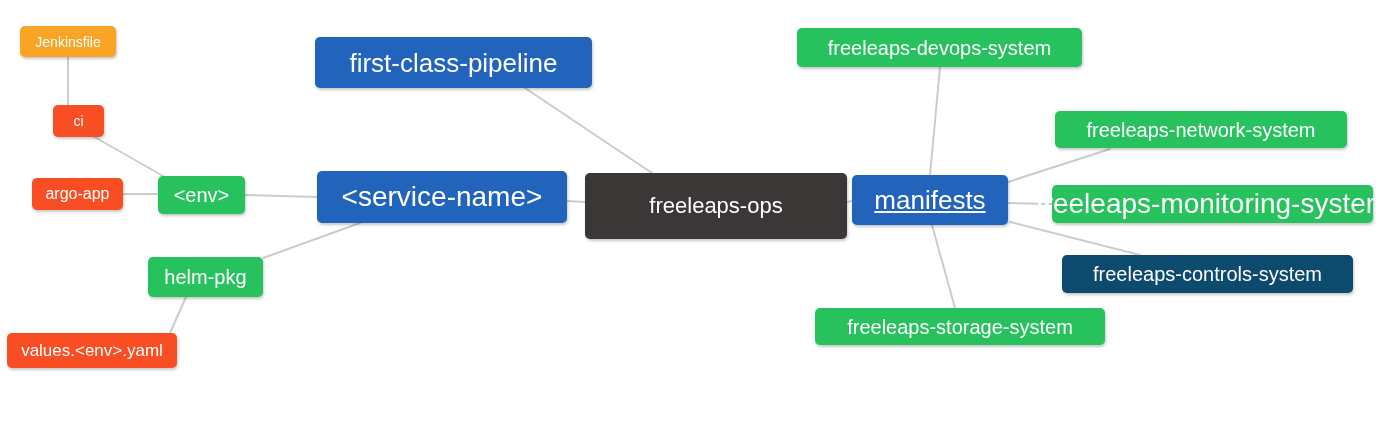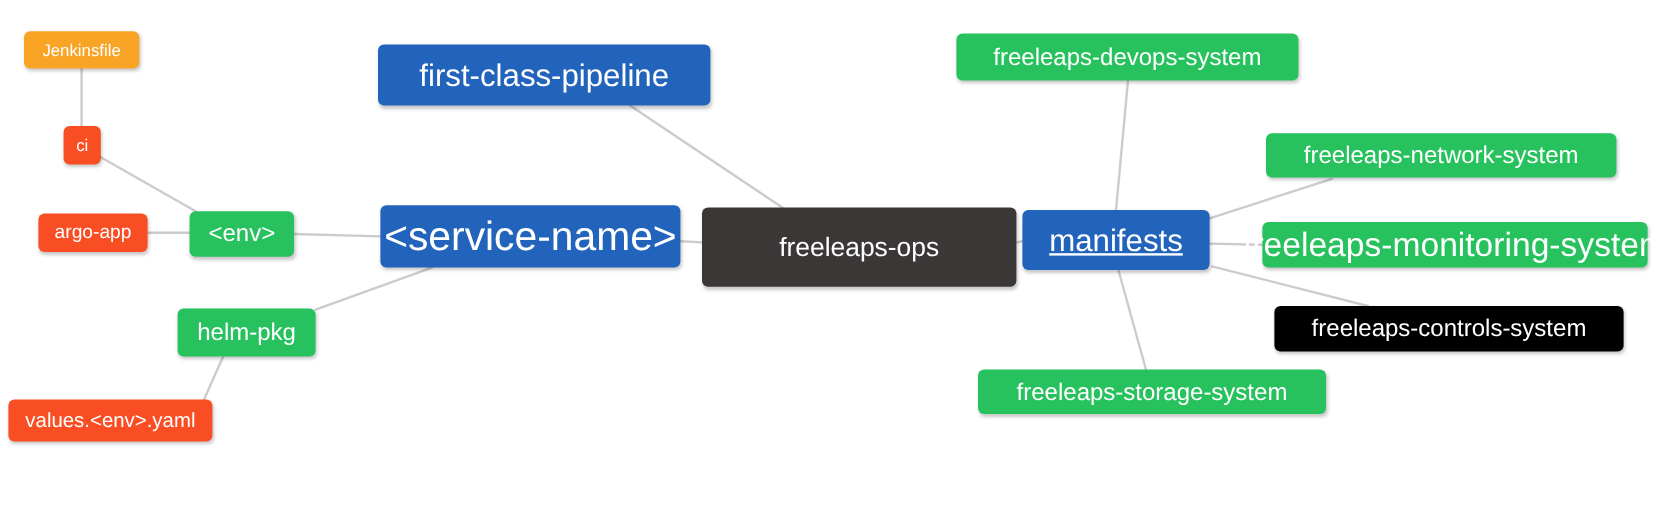--- a/index.html
+++ b/index.html
@@ -59,26 +59,26 @@
       <line x1="847" y1="202" x2="852" y2="201" stroke="#cccccc"></line>
       <line x1="930" y1="175" x2="940" y2="67" stroke="#cccccc"></line>
       <line x1="1008" y1="182" x2="1110" y2="149" stroke="#cccccc"></line>
       <line x1="1008" y1="203" x2="1052" y2="204" stroke="#cccccc"></line>
       <line x1="1010" y1="222" x2="1140" y2="255" stroke="#cccccc"></line>
       <line x1="932" y1="225" x2="955" y2="308" stroke="#cccccc"></line>
     </svg>
 
 <div class="node" style="left: 585px; top: 173px; width: 262px; height: 66px; font-size: 22px; background: rgb(59, 55, 55); color: rgb(255, 255, 255);">freeleaps-ops</div>
     <div class="node" style="left: 315px; top: 37px; width: 277px; height: 51px; font-size: 26px; background: rgb(34, 100, 188); color: rgb(255, 255, 255); text-align: right;">first-class-pipeline</div>
-    <div class="node" style="left: 317px; top: 171px; width: 250px; height: 52px; font-size: 34px; background: rgb(34, 100, 188); color: rgb(255, 255, 255);">&lt;service-name&gt;</div>
+    <div class="node" style="left: 317px; top: 171px; width: 250px; height: 52px; font-size: 28px; background: rgb(34, 100, 188); color: rgb(255, 255, 255);">&lt;service-name&gt;</div>
     <div class="node" style="left: 852px; top: 175px; width: 156px; height: 50px; font-size: 26px; background: rgb(34, 100, 188); color: rgb(255, 255, 255); text-decoration: underline;">manifests</div>
     <div class="node" style="left: 148px; top: 257px; width: 115px; height: 40px; font-size: 20px; background: rgb(39, 194, 94); color: rgb(255, 255, 255);">helm-pkg</div>
     <div class="node" style="left: 158px; top: 176px; width: 87px; height: 38px; font-size: 20px; background: rgb(39, 194, 94); color: rgb(255, 255, 255);">&lt;env&gt;</div>
-    <div class="node" style="left: 53px; top: 105px; width: 31px; height: 32px; font-size: 14px; background: rgb(249, 77, 35); color: rgb(255, 255, 255);">ci</div>
+    <div class="node" style="left: 53px; top: 105px; width: 51px; height: 32px; font-size: 14px; background: rgb(249, 77, 35); color: rgb(255, 255, 255);">ci</div>
     <div class="node" style="left: 32px; top: 178px; width: 91px; height: 32px; font-size: 16px; background: rgb(249, 77, 35); color: rgb(255, 255, 255);">argo-app</div>
     <div class="node" style="left: 20px; top: 26px; width: 96px; height: 31px; font-size: 14px; background: rgb(250, 164, 38); color: rgb(255, 255, 255);">Jenkinsfile</div>
     <div class="node" style="left: 7px; top: 333px; width: 170px; height: 35px; font-size: 17px; background: rgb(249, 77, 35); color: rgb(255, 255, 255);">values.&lt;env&gt;.yaml</div>
     <div class="node" style="left: 797px; top: 28px; width: 285px; height: 39px; font-size: 20px; background: rgb(39, 194, 94); color: rgb(255, 255, 255);">freeleaps-devops-system</div>
     <div class="node" style="left: 1055px; top: 111px; width: 292px; height: 37px; font-size: 20px; background: rgb(39, 194, 94); color: rgb(255, 255, 255);">freeleaps-network-system</div>
     <div class="node" style="left: 1052px; top: 185px; width: 321px; height: 38px; font-size: 28px; background: rgb(39, 194, 94); color: rgb(255, 255, 255);">freeleaps-monitoring-system</div>
-    <div class="node" style="left: 1062px; top: 255px; width: 291px; height: 38px; font-size: 20px; background: #000000; color: rgb(255, 255, 255);">freeleaps-controls-system</div>
+    <div class="node" style="left: 1062px; top: 255px; width: 291px; height: 38px; font-size: 20px; background: #0c4a6e; color: rgb(255, 255, 255);">freeleaps-controls-system</div>
     <div class="node" style="left: 815px; top: 308px; width: 290px; height: 37px; font-size: 20px; background: rgb(39, 194, 94); color: rgb(255, 255, 255);">freeleaps-storage-system</div>
   </div>
 
 </body></html>

